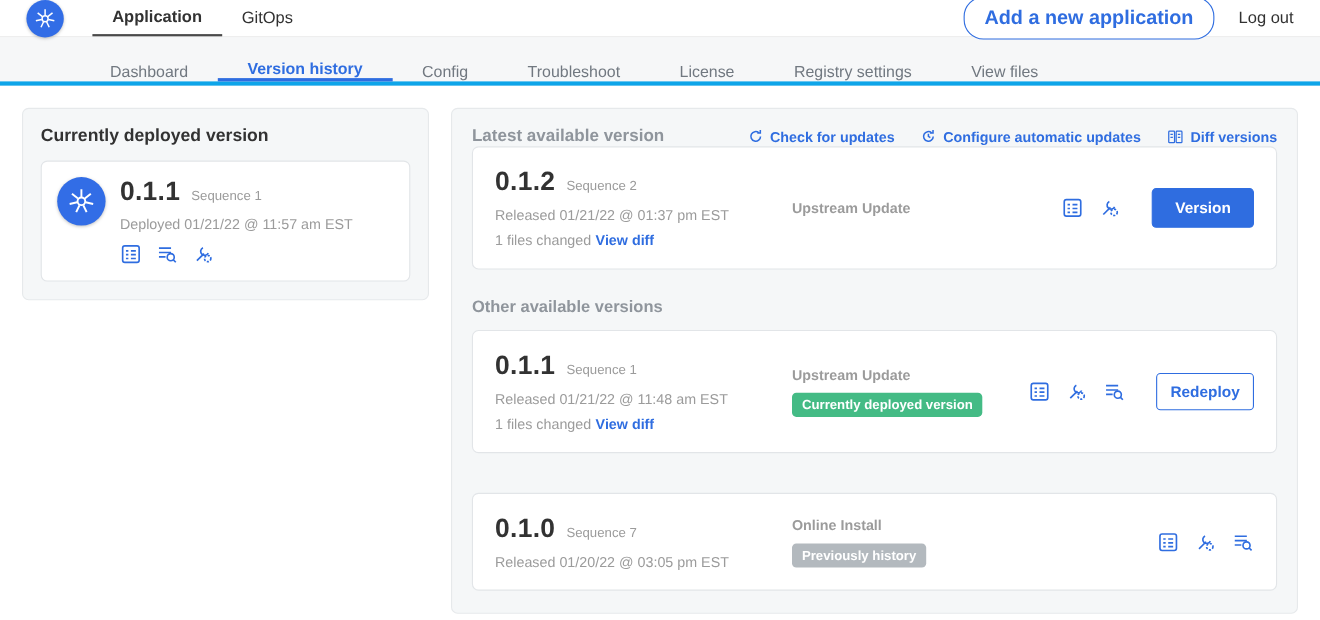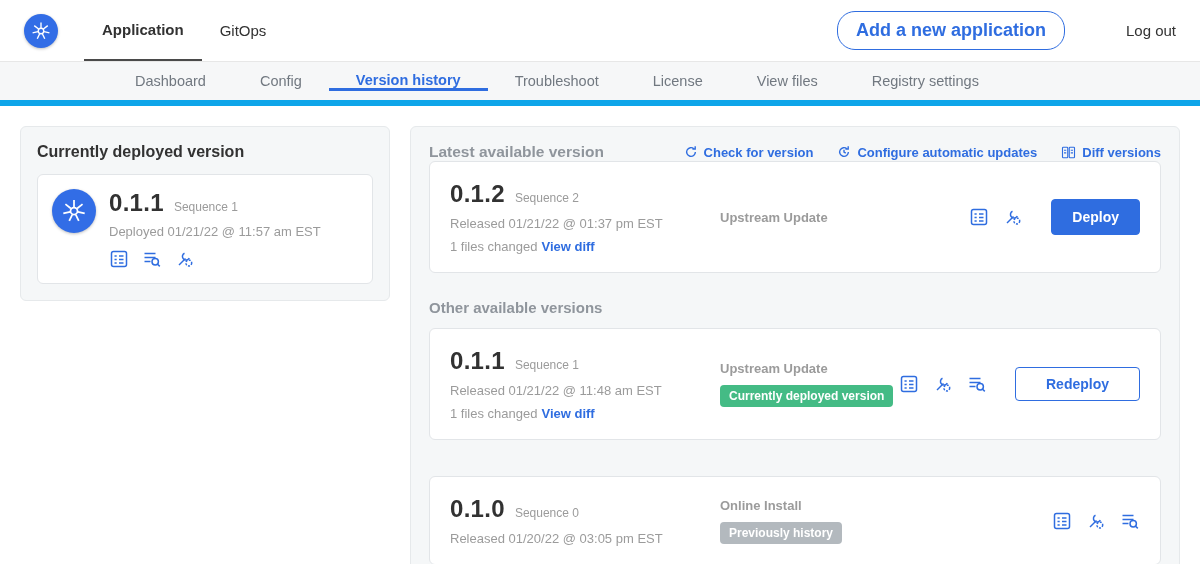--- a/index.html
+++ b/index.html
@@ -12,31 +12,31 @@
     --panel-border:#e6e9eb;
     --card-border:#e2e5e8;
   }
   *{box-sizing:border-box;margin:0;padding:0;}
   html,body{width:1200px;height:564px;}
   body{
     font-family:"Liberation Sans","DejaVu Sans",sans-serif;
     background:#ffffff;color:var(--text-dark);overflow:hidden;
   }
   
-  .topnav{height:62px;display:flex;align-items:stretch;padding:0 24px;border-bottom:1px solid #e7e7e7;background:#fff;}
+  .topnav{height:34px;display:flex;align-items:stretch;padding:0 24px;border-bottom:1px solid #e7e7e7;background:#fff;}
   .brand{display:flex;align-items:center;margin-right:26px;}
   .k8s-circle{width:34px;height:34px;border-radius:50%;background:#326de6;display:flex;align-items:center;justify-content:center;box-shadow:0 1px 3px rgba(0,0,0,.25);}
   .k8s-circle.lg{width:44px;height:44px;}
   .top-tab{display:flex;align-items:center;padding:0 18px;font-size:15px;color:var(--text-dark);text-decoration:none;cursor:pointer;}
   .top-tab.active{font-weight:bold;border-bottom:2px solid #4a4a4a;}
   .topnav-right{margin-left:auto;display:flex;align-items:center;gap:22px;}
   .add-app-btn{background:#fff;border:1px solid var(--accent);color:var(--accent);font-weight:bold;font-size:18px;padding:8px 18px;border-radius:18px;cursor:pointer;font-family:inherit;}
-  .logout{font-size:15px;color:var(--text-dark);text-decoration:none;cursor:pointer;margin-left:39px;}
+  .logout{font-size:15px;color:var(--text-dark);text-decoration:none;cursor:pointer;}
   
-  .subnav{height:44px;background:#f6f7f8;border-bottom:6px solid #0ea5e9;display:flex;align-items:center;padding-left:108px;}
+  .subnav{height:44px;background:#f6f7f8;border-bottom:4px solid #0ea5e9;display:flex;align-items:flex-end;padding-left:73px;}
   .sub-tab{display:flex;align-items:center;padding:0 27px;font-size:14.5px;color:#717880;text-decoration:none;cursor:pointer;}
   .sub-tab.active{color:var(--accent);font-weight:bold;border-bottom:3px solid var(--accent);}
   
   .main{display:flex;gap:20px;padding:20px;align-items:flex-start;background:#fff;}
   .panel{background:var(--panel-bg);border:1px solid var(--panel-border);border-radius:6px;}
   .deployed-panel{width:370px;padding:16px;flex:none;}
   .deployed-panel h2{font-size:16px;font-weight:bold;color:var(--text-dark);margin-bottom:13px;}
   .white-card{background:#fff;border:1px solid var(--card-border);border-radius:6px;}
   .deployed-inner{padding:14px;display:flex;gap:13px;}
   .version-line{display:flex;align-items:baseline;gap:10px;}
@@ -53,21 +53,21 @@
   .header-link{display:inline-flex;align-items:center;gap:6px;color:var(--accent);font-size:13px;font-weight:bold;text-decoration:none;cursor:pointer;}
   .version-row{padding:18px 20px;display:grid;grid-template-columns:270px 1fr auto;align-items:center;}
   .row-meta{font-size:13px;color:var(--text-gray);margin-top:8px;}
   .view-diff{color:var(--accent);font-weight:bold;text-decoration:none;cursor:pointer;margin-left:4px;}
   .source-label{font-size:13px;font-weight:bold;color:var(--text-gray);}
   .badge{display:inline-block;margin-top:9px;font-size:12px;font-weight:bold;color:#fff;padding:4px 9px;border-radius:4px;}
   .badge.green{background:var(--green-badge);}
   .badge.gray{background:var(--gray-badge);}
   .row-actions{display:flex;align-items:center;gap:14px;}
   .deploy-btn{background:var(--accent);color:#fff;border:1px solid var(--accent);font-weight:bold;font-size:14px;padding:9px 20px;border-radius:4px;margin-left:14px;cursor:pointer;font-family:inherit;}
-  .redeploy-btn{background:#fff;color:var(--accent);border:1px solid var(--accent);font-weight:bold;font-size:14px;padding:8px 30px;border-radius:4px;margin-left:14px;cursor:pointer;font-family:inherit;}
+  .redeploy-btn{background:#fff;color:var(--accent);border:1px solid var(--accent);font-weight:bold;font-size:14px;padding:8px 12px;border-radius:4px;margin-left:14px;cursor:pointer;font-family:inherit;}
   .other-title{font-size:15px;font-weight:bold;color:#8f959c;margin:26px 0 12px;}
   svg{display:block;}
 </style>
 </head>
 <body>
 
 <header class="topnav">
   <div class="brand">
     <span class="k8s-circle">
       <svg width="22" height="22" viewBox="0 0 24 24">
@@ -101,26 +101,26 @@
   <a class="top-tab active">Application</a>
   <a class="top-tab">GitOps</a>
   <div class="topnav-right">
     <button class="add-app-btn">Add a new application</button>
     <a class="logout">Log out</a>
   </div>
 </header>
 
 <nav class="subnav">
   <a class="sub-tab">Dashboard</a>
+  <a class="sub-tab active">Version history</a>
   <a class="sub-tab">Config</a>
-  <a class="sub-tab active">Version history</a>
   <a class="sub-tab">Troubleshoot</a>
   <a class="sub-tab">License</a>
+  <a class="sub-tab">Registry settings</a>
   <a class="sub-tab">View files</a>
-  <a class="sub-tab">Registry settings</a>
 </nav>
 
 <main class="main">
 
   <section class="panel deployed-panel">
     <h2>Currently deployed version</h2>
     <div class="white-card deployed-inner">
       <span class="k8s-circle lg">
         <svg width="28" height="28" viewBox="0 0 24 24">
           <g stroke="#ffffff" stroke-width="1.5" fill="none">
@@ -183,21 +183,21 @@
     <div class="available-header">
       <h2>Latest available version</h2>
       <div class="header-actions">
         <a class="header-link">
           <span>
             <svg width="14" height="14" viewBox="0 0 16 16" fill="none" stroke="currentColor" stroke-width="1.6">
               <path d="M13 8a5 5 0 1 1-1.7-3.75"></path>
               <path d="M12.8 1.3v3.2H9.6"></path>
             </svg>
           </span>
-          <span>Check for version</span>
+          <span>Check for updates</span>
         </a>
         <a class="header-link">
           <span>
             <svg width="14" height="14" viewBox="0 0 16 16" fill="none" stroke="currentColor" stroke-width="1.6">
               <path d="M13 8a5 5 0 1 1-1.7-3.75"></path>
               <path d="M12.8 1.3v3.2H9.6"></path>
               <path d="M8 5.3V8l2 1.3"></path>
             </svg>
           </span>
           <span>Configure automatic updates</span>
@@ -236,21 +236,21 @@
             <path d="M5.5 7h2.2M10 7h4.5M5.5 10.5h2.2M10 10.5h4.5M5.5 14h2.2M10 14h4.5"></path>
           </svg>
         </span>
         <span class="blue-icon">
           <svg width="20" height="20" viewBox="0 0 20 20" fill="none" stroke="currentColor" stroke-width="1.5">
             <path d="M9.5 4.2a3.6 3.6 0 1 0 4.8 4.8"></path>
             <path d="M10.5 9.5L4 16"></path>
             <circle cx="13.8" cy="14" r="2.9" stroke-dasharray="2 1.3"></circle>
           </svg>
         </span>
-        <button class="deploy-btn">Deploy</button>
+        <button class="deploy-btn">Version</button>
       </div>
     </div>
 
     <h3 class="other-title">Other available versions</h3>
 
     <div class="white-card version-row">
       <div>
         <div class="version-line">
           <span class="version-big">0.1.1</span>
           <span class="seq">Sequence 1</span>
@@ -286,21 +286,21 @@
           </svg>
         </span>
         <button class="redeploy-btn">Redeploy</button>
       </div>
     </div>
 
     <div class="white-card version-row" style="margin-top:36px;">
       <div>
         <div class="version-line">
           <span class="version-big">0.1.0</span>
-          <span class="seq">Sequence 0</span>
+          <span class="seq">Sequence 7</span>
         </div>
         <div class="row-meta">Released 01/20/22 @ 03:05 pm EST</div>
       </div>
       <div>
         <div class="source-label">Online Install</div>
         <span class="badge gray">Previously history</span>
       </div>
       <div class="row-actions">
         <span class="blue-icon">
           <svg width="20" height="20" viewBox="0 0 20 20" fill="none" stroke="currentColor" stroke-width="1.5">

